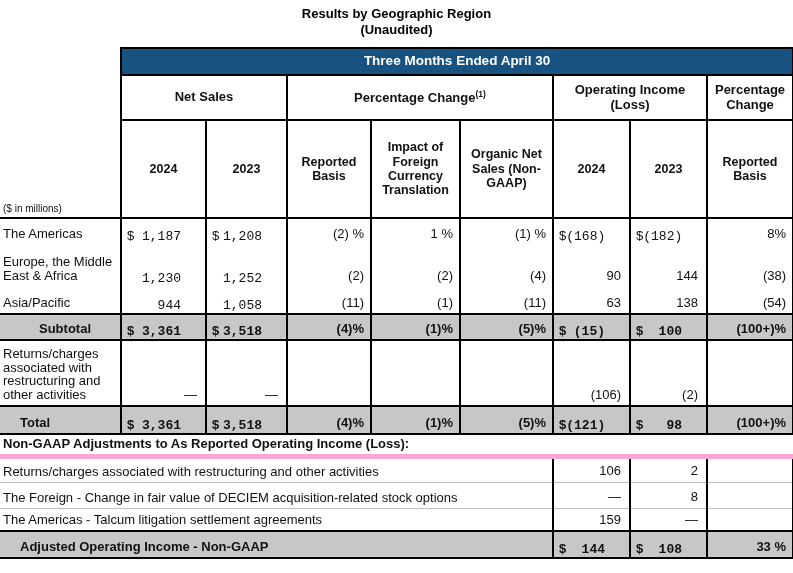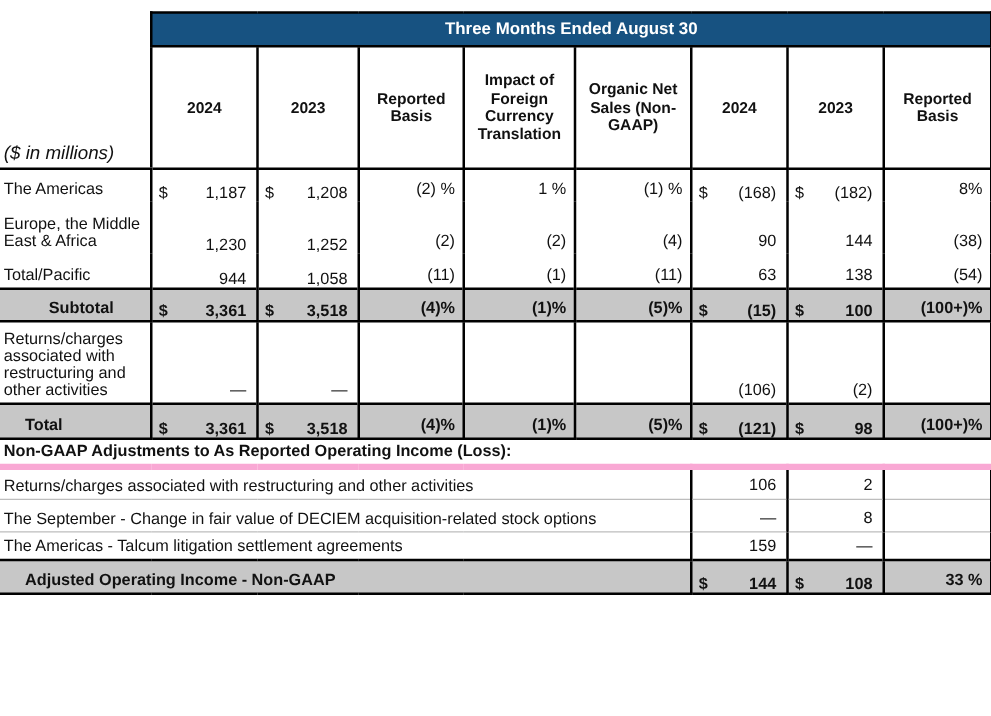--- a/index.html
+++ b/index.html
@@ -11,60 +11,71 @@
   
   .br{border-right:2px solid #000;}
   .obl{border-left:2px solid #000;}
   .bt{border-top:2px solid #000;}
   .bb{border-bottom:2px solid #000;}
   .hair{border-top:1px solid #bdbdbd;}
   
   .period{color:#fff;text-align:center;vertical-align:middle;font-weight:bold;font-size:13.5px;}
   .gh{text-align:center;vertical-align:middle;font-weight:bold;font-size:13px;background:#fff;}
   .ch{text-align:center;vertical-align:middle;font-weight:bold;font-size:12.5px;line-height:1.15;}
-  .units{font-style:italic;font-size:15px;vertical-align:bottom;padding:0 0 3px 3px;}
+  .units{font-size:10px;vertical-align:bottom;padding:0 0 3px 3px;}
   sup{font-size:8.5px;}
   
   .lbl{text-align:left;padding:1px 2px 3px 3px;line-height:1.06;margin-top:39px;}
   .indent{padding-left:20px;}
   .money div{display:flex;justify-content:space-between;align-items:baseline;}
   .money .d{padding-left:5px;}
-  .money .v{padding-right:8px;}
+  .money .v{padding-right:24px;font-family:Liberation Mono, monospace;}
   .num{text-align:right;padding:0 8px 3px 0;}
   .pct{text-align:right;padding:0 6px 3px 0;}
   .gray td{font-weight:bold;}
   .ngh{font-weight:bold;padding:2px 0 2px 3px;vertical-align:middle;font-size:13px;}
   .footnote{font-style:italic;font-size:11.5px;padding:2px 0 0 2px;color:#222;}
   .footnote sup{font-size:8px;}
 </style>
 </head>
 <body>
 
 <div class="page">
 
+  <div class="title">
+    <div>Results by Geographic Region</div>
+    <div>(Unaudited)</div>
+  </div>
 
   <table>
     <colgroup>
       <col style="width:121px">
         <col style="width:85px">
         <col style="width:81px">
       <col style="width:84px">
         <col style="width:89px">
         <col style="width:93px">
       <col style="width:77px">
         <col style="width:77px">
         <col style="width:86px">
     </colgroup>
 
     <tbody>
         <tr style="height:27px">
       <td></td>
-      <td colspan="8" class="period obl br bt bb" id="period-cell" style="background: rgb(23, 82, 129);">Three Months Ended August 30</td>
-    </tr>
-
+      <td colspan="8" class="period obl br bt bb" id="period-cell" style="background: rgb(23, 82, 129);">Three Months Ended April 30</td>
+    </tr>
+
+    <tr style="height:45px">
+      <td></td>
+      <td colspan="2" class="gh obl br bb">Net Sales</td>
+      <td colspan="3" class="gh br bb"><span>Percentage Change</span><sup>(1)</sup></td>
+      <td colspan="2" class="gh br bb">Operating Income (Loss)</td>
+      <td class="gh br bb">Percentage Change</td>
+    </tr>
 
     <tr style="height:98px">
       <td class="units bb">($ in millions)</td>
       <td class="ch obl br bb">2024</td>
       <td class="ch br bb">2023</td>
       <td class="ch br bb">Reported Basis</td>
       <td class="ch br bb">Impact of Foreign Currency Translation</td>
       <td class="ch br bb">Organic Net Sales (Non-GAAP)</td>
       <td class="ch br bb">2024</td>
       <td class="ch br bb">2023</td>
@@ -119,21 +130,21 @@
           </td>
       <td class="pct br">(2)</td>
       <td class="pct br">(2)</td>
       <td class="pct br">(4)</td>
       <td class="num br">90</td>
       <td class="num br">144</td>
       <td class="pct br">(38)</td>
     </tr>
 
     <tr style="height:28px">
-      <td class="lbl br">Total/Pacific</td>
+      <td class="lbl br">Asia/Pacific</td>
       <td class="money br">
             <div>
               <span class="d"></span>
               <span class="v">944</span>
             </div>
           </td>
       <td class="money br">
             <div>
               <span class="d"></span>
               <span class="v">1,058</span>
@@ -227,21 +238,21 @@
       <td colspan="9" class="ngh bt" style="border-bottom:5px solid #f9a8d4;">Non-GAAP Adjustments to As Reported Operating Income (Loss):</td>
     </tr>
 
     <tr style="height:26px">
       <td colspan="6" class="lbl br">Returns/charges associated with restructuring and other activities</td>
       <td class="num br">106</td>
       <td class="num br">2</td>
       <td class="pct br"></td>
     </tr>
     <tr style="height:26px">
-      <td colspan="6" class="lbl br hair">The September - Change in fair value of DECIEM acquisition-related stock options</td>
+      <td colspan="6" class="lbl br hair">The Foreign - Change in fair value of DECIEM acquisition-related stock options</td>
       <td class="num br hair">—</td>
       <td class="num br hair">8</td>
       <td class="pct br hair"></td>
     </tr>
     <tr style="height:23px">
       <td colspan="6" class="lbl br hair">The Americas - Talcum litigation settlement agreements</td>
       <td class="num br hair">159</td>
       <td class="num br hair">—</td>
       <td class="pct br hair"></td>
     </tr>

